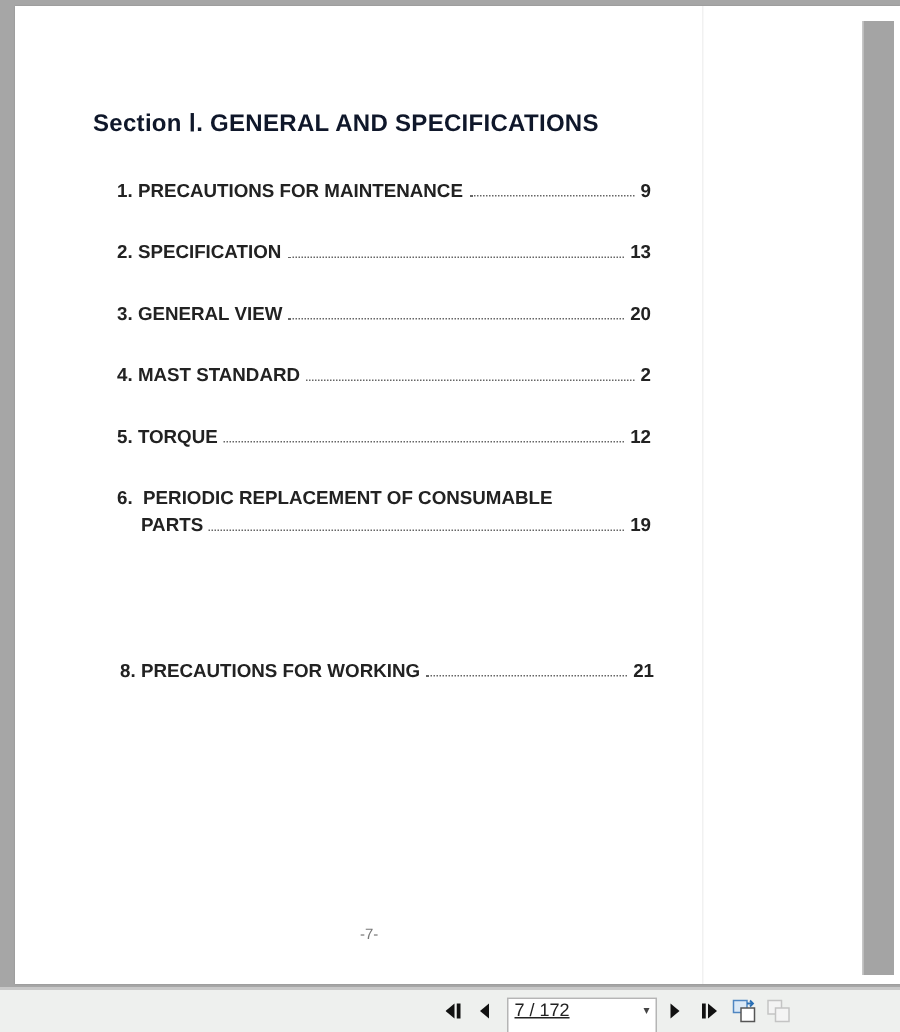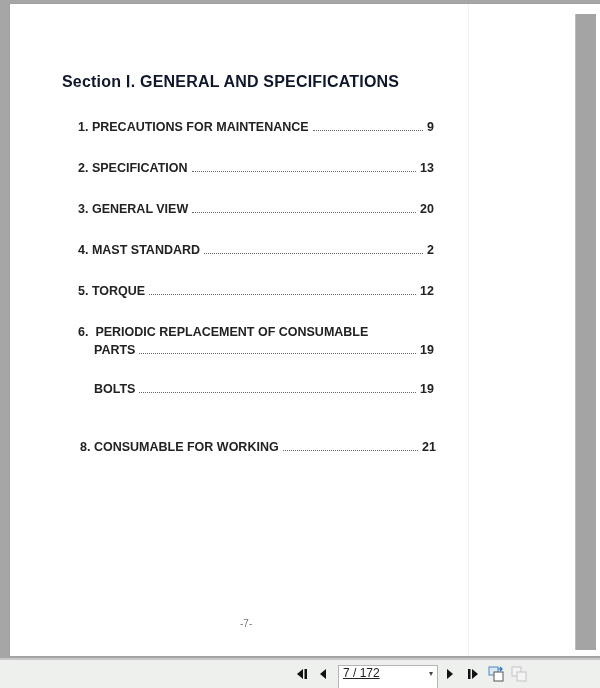--- a/index.html
+++ b/index.html
@@ -88,31 +88,26 @@
           <span class="label">PERIODIC REPLACEMENT OF CONSUMABLE</span>
         </div>
         <div class="toc-line indent">
           <span class="label">PARTS</span>
           <span class="dots"></span>
           <span class="pg">19</span>
         </div>
       </div>
 
       <div class="toc-item" style="top:262px">
-        <div class="toc-line indent">
-          <span class="label">BOLTS</span>
-          <span class="dots"></span>
-          <span class="pg">19</span>
-        </div>
       </div>
 
       <div class="toc-item" style="top:320px; left:2px;">
         <div class="toc-line">
           <span class="num">8.</span>&nbsp;
-          <span class="label">CONSUMABLE FOR WORKING</span>
+          <span class="label">PRECAUTIONS FOR WORKING</span>
           <span class="dots"></span>
           <span class="pg">21</span>
         </div>
       </div>
     </div>
 
     <div class="footer-pg">-7-</div>
   </div>
 </div>
 

